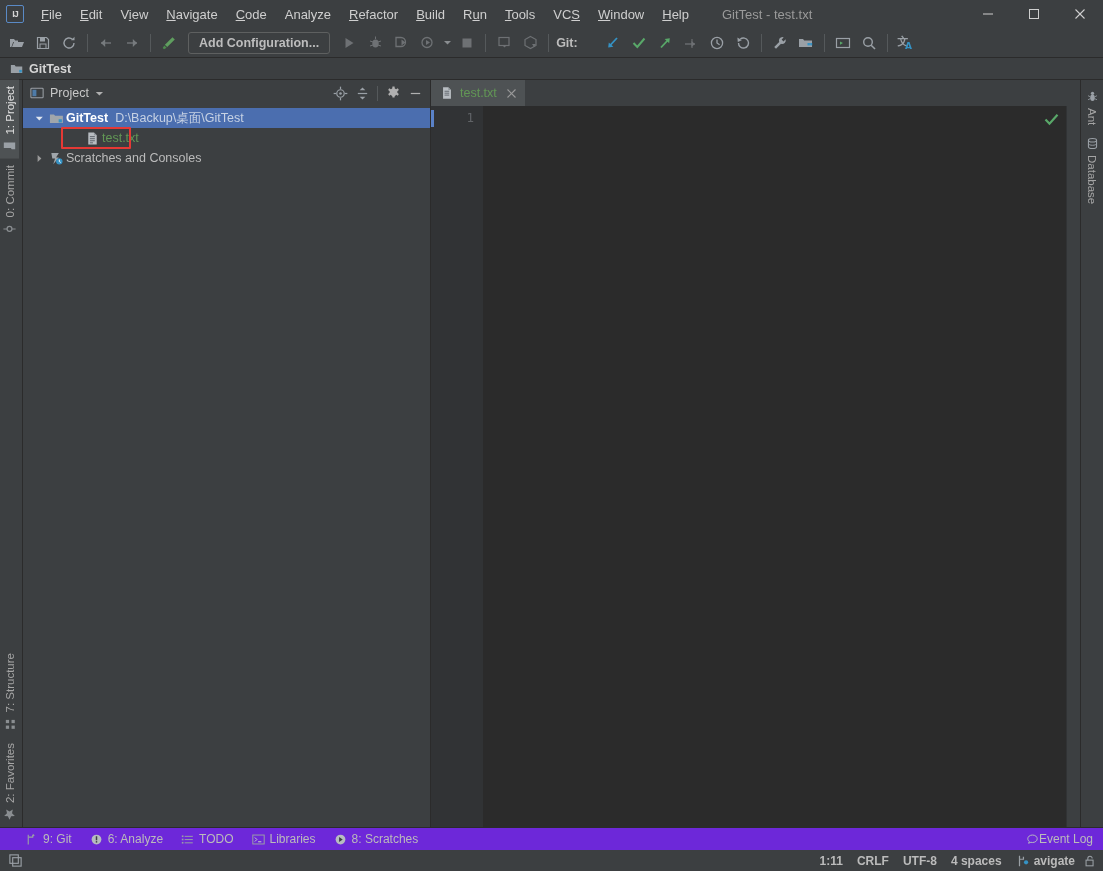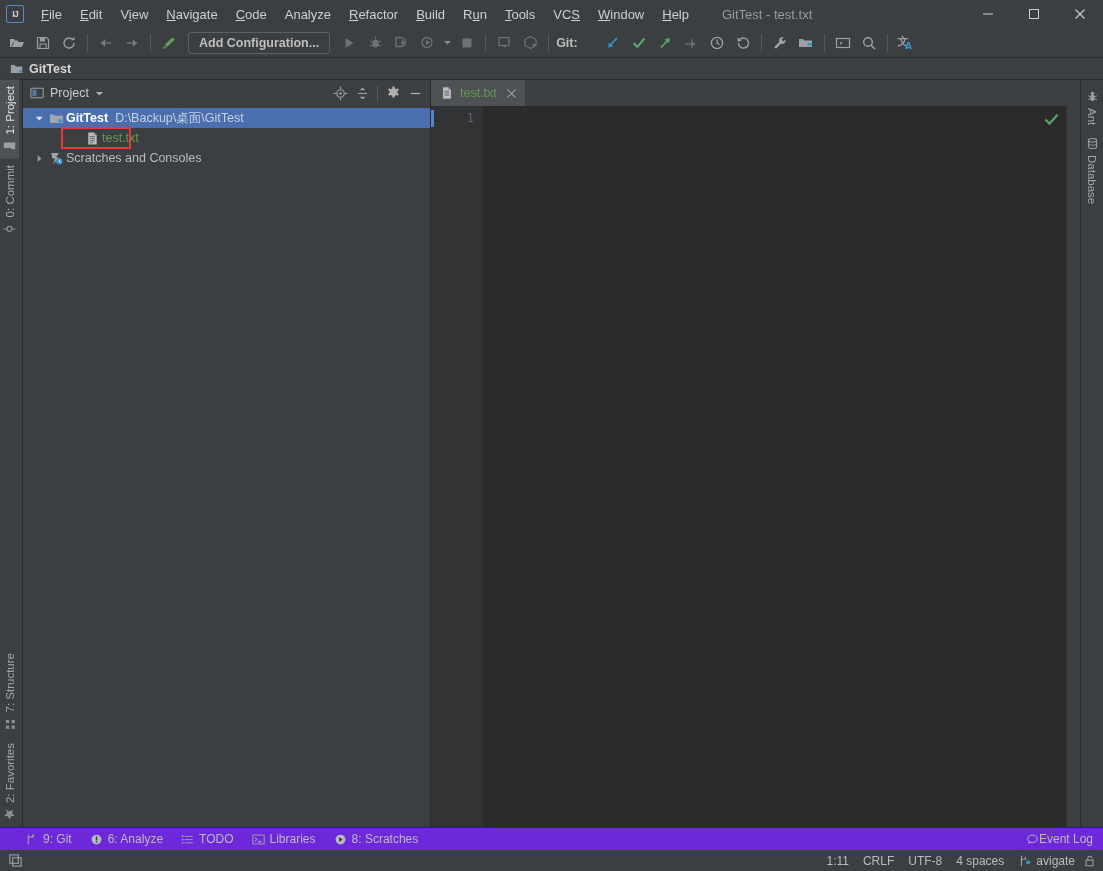--- a/index.html
+++ b/index.html
@@ -164,21 +164,21 @@
   }
   .event-log { margin-left: auto; margin-right: 10px; display: flex; align-items: center; font-size: 12px; }
 
   
   .statusbar {
     height: 21px; background: #3c3f41; display: flex; align-items: center;
     flex: 0 0 21px; font-size: 12px; color: #bbbbbb; padding: 0 6px 0 4px;
   }
   .sb-left { display: flex; align-items: center; gap: 6px; }
   .sb-right { margin-left: auto; display: flex; align-items: center; gap: 14px; }
-  .sb-item { display: flex; align-items: center; gap: 4px; }
+  .sb-item { display: flex; align-items: center; gap: 4px; font-weight: bold; }
   svg { display: block; }
 </style>
 </head>
 <body>
 
 <div class="app">
 
   <div class="menubar">
     <div class="app-logo">
       <span>IJ</span>

